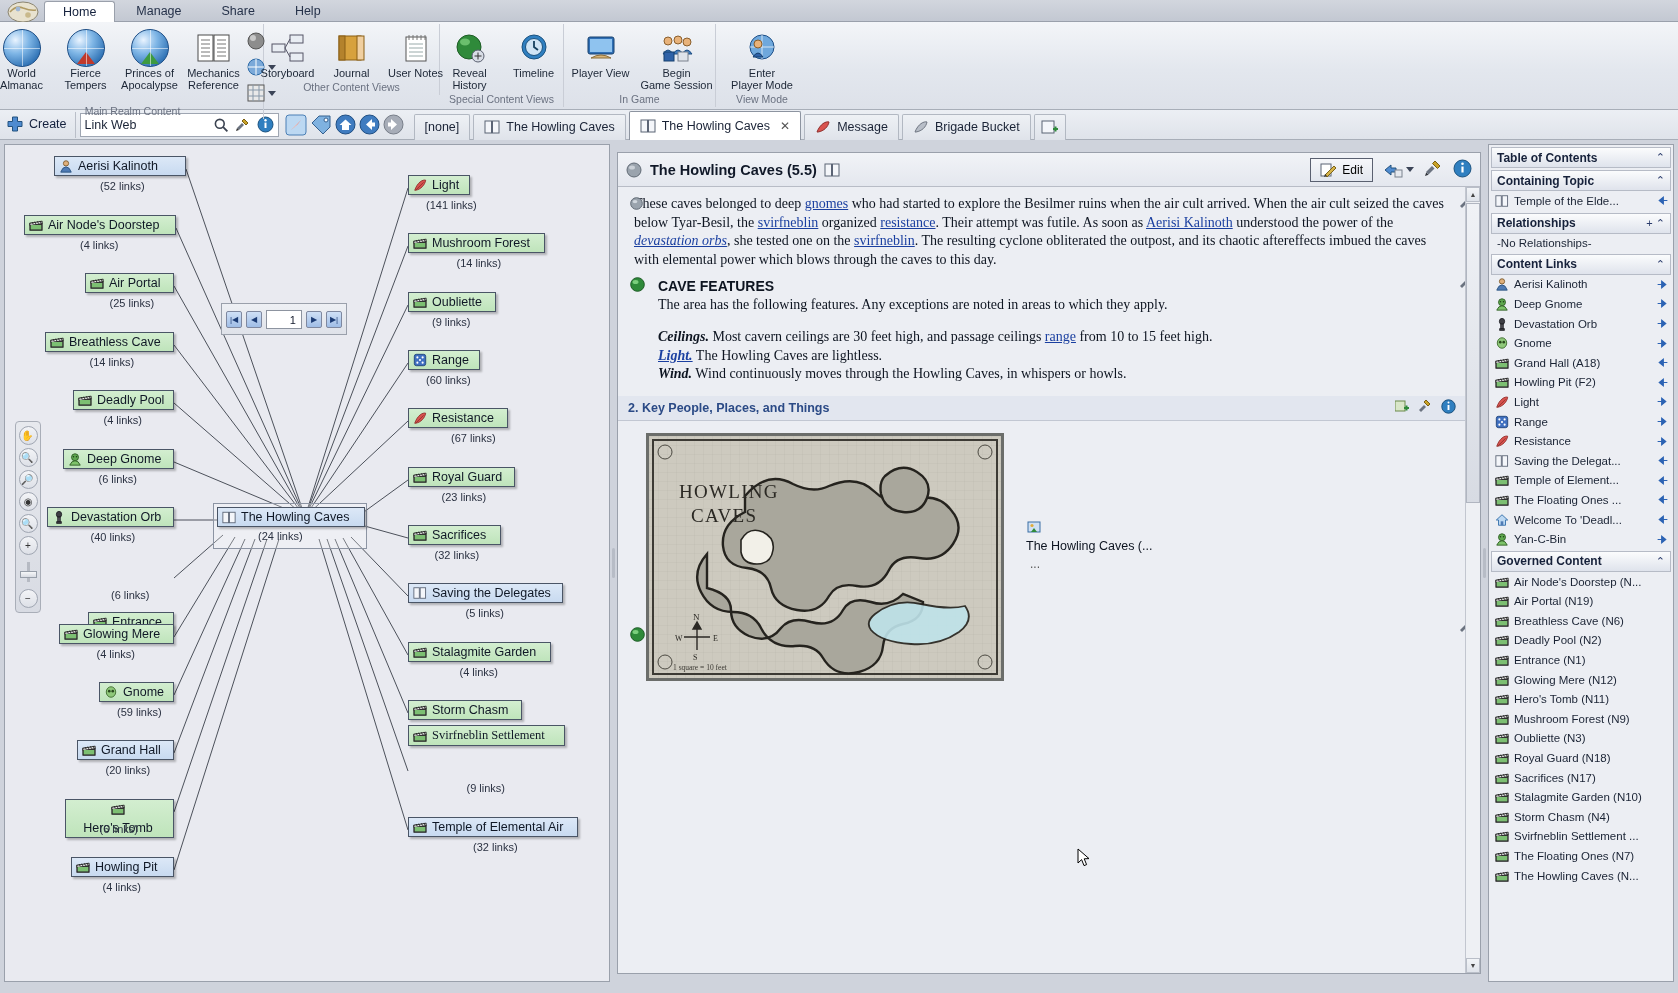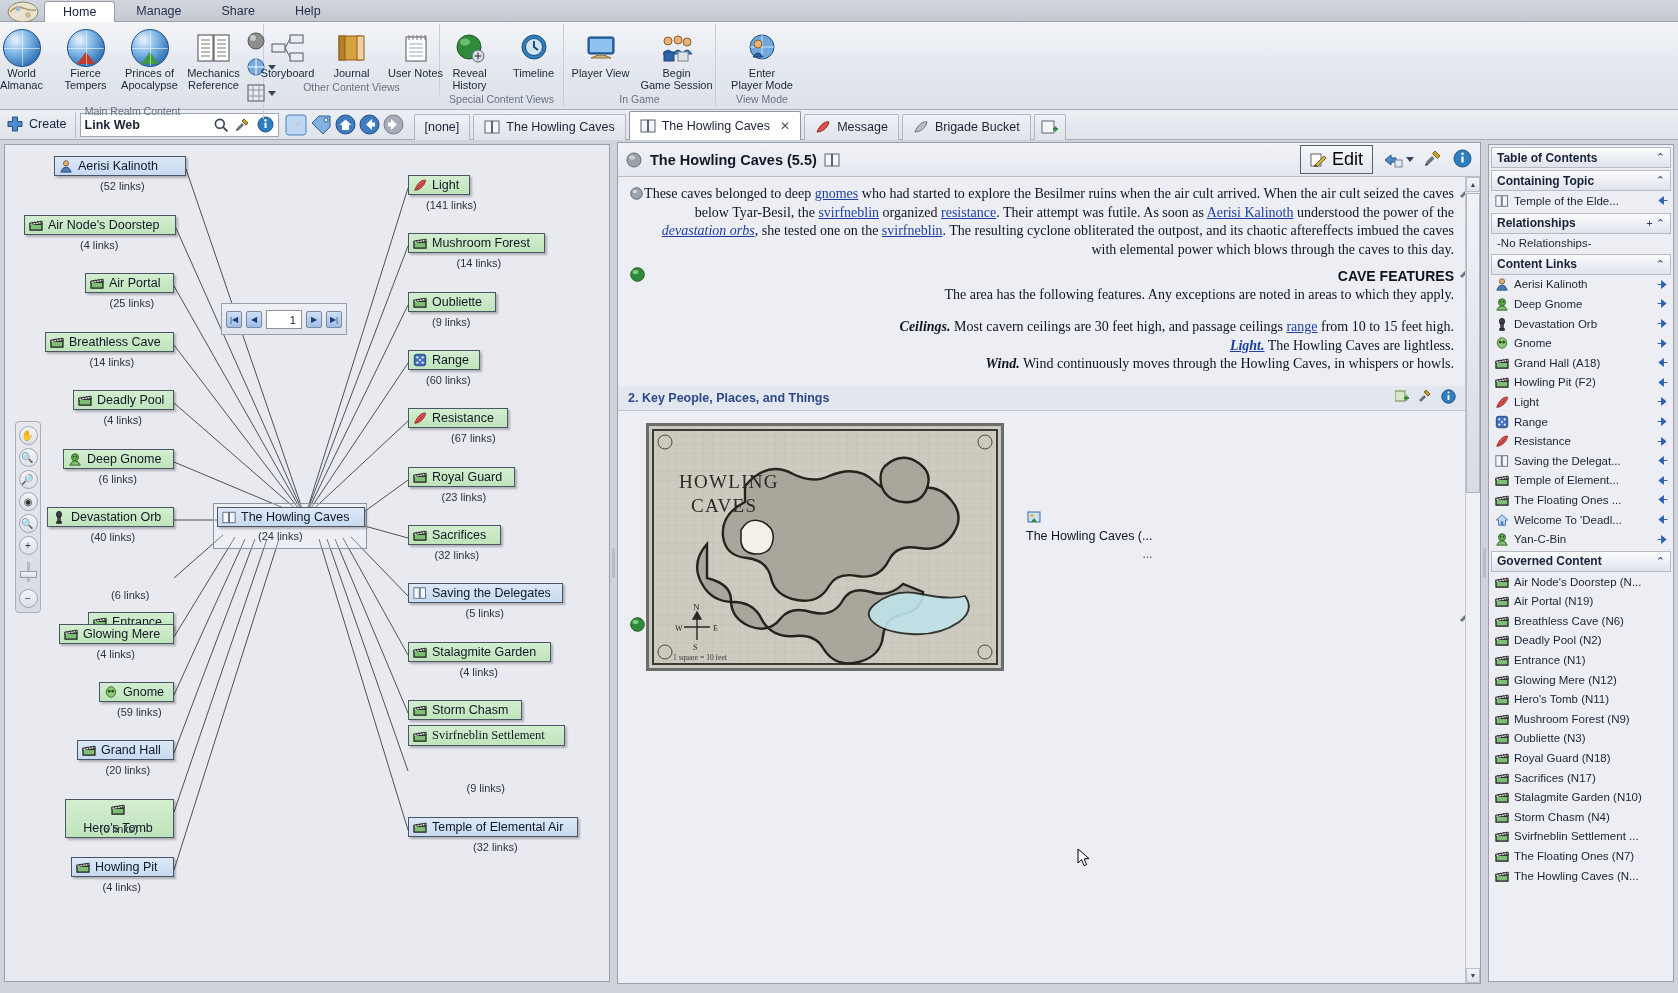--- a/index.html
+++ b/index.html
@@ -52,21 +52,21 @@
   
   .toolbar2 {
     height: 30px; background: linear-gradient(#eceff4, #dfe3ea);
     border-bottom: 1px solid #a8aeb8; display: flex; align-items: center; padding: 0 2px;
   }
   .tb-create { display: flex; align-items: center; gap: 5px; padding: 2px 8px 4px 4px;
     border-right: 1px solid #b9bec8; height: 26px; cursor: default; }
   .tb-create span { font-size: 12.5px; color: #14213d; }
   .linkweb-box { display: flex; align-items: center; height: 24px; margin-left: 4px;
      background: #fff; border: 1px solid #9fa6b2; padding: 0 4px; gap: 6px; }
-  .linkweb-box .lw-label { font-size: 12.5px; color: #1a2336; width: 122px; font-weight: bold; }
+  .linkweb-box .lw-label { font-size: 12.5px; color: #1a2336; width: 122px; }
   .navicons { display: flex; align-items: center; gap: 3px; padding: 0 6px; }
   .tabstrip { display: flex; align-items: flex-end; height: 30px; margin-left: 4px; flex: 1; }
   .ttab { display: flex; align-items: center; gap: 6px; height: 26px; padding: 0 10px;
     border: 1px solid #b2b8c2; border-bottom: none; background: linear-gradient(#eef1f5,#dfe3ea);
     margin-right: 3px; font-size: 12.5px; color: #1a2336; border-radius: 2px 2px 0 0; cursor: default; }
   .ttab.active { background: #fff; border-color: #8d94a0; height: 29px; }
   .ttab .closex { font-size: 12px; color: #555; margin-left: 4px; }
 
   
   .main { display: flex; height: 846px; background: #cfd3dc; }
@@ -95,28 +95,28 @@
     background: linear-gradient(#e7e9ee,#d8dbe3); border: 1px solid #a9aeb8; border-radius: 4px;
     display: flex; flex-direction: column; align-items: center; padding-top: 4px; gap: 3px; }
   .zbtn { width: 19px; height: 19px; border: 1px solid #a0a6b2; border-radius: 50%;
     background: linear-gradient(#f3f4f7,#dde0e7); display:flex;align-items:center;justify-content:center;
     font-size: 10px; color: #333; cursor: default; }
   .zslider { width: 3px; flex: 1; background: #b6bac3; margin: 4px 0; position: relative; }
   .zthumb { position: absolute; left: -7px; top: 45%; width: 17px; height: 7px;
     background: linear-gradient(#f6f7f9,#d8dbe2); border: 1px solid #979ea9; }
 
   
-  .midpane { flex: 1; background: #eceef3; border: 1px solid #9aa0ab; margin: 2px 1px;
-    display: flex; flex-direction: column; overflow: hidden; position: relative; text-align: right; }
+  .midpane { flex: 1; background: #eceef3; border: 1px solid #9aa0ab; margin: 12px 1px;
+    display: flex; flex-direction: column; overflow: hidden; position: relative; }
   .doc-header { height: 34px; display: flex; align-items: center; padding: 0 8px;
     background: linear-gradient(#f1f3f7,#e4e7ee); border-bottom: 1px solid #b8bcc6; }
   .doc-title { font-size: 14.5px; font-weight: bold; color: #101828; margin-left: 8px; }
   .doc-header .spacer { flex: 1; }
   .edit-btn { display: flex; align-items: center; gap: 5px; border: 1px solid #5a6070;
-    padding: 3px 9px; background: linear-gradient(#f6f7fa,#e2e6ee); font-size: 18px; cursor: default; }
+    padding: 3px 9px; background: linear-gradient(#f6f7fa,#e2e6ee); font-size: 12px; cursor: default; }
   .hdr-icon { margin-left: 10px; cursor: default; }
   .doc-body { flex: 1; overflow: hidden; padding: 0; background: #eceef3; position: relative; }
   .sect-head { display: flex; align-items: center; background: #e2e6ef; padding: 3px 8px 3px 10px;
      border-bottom: 1px solid #c2c7d2; }
   .sect-head .t { color: #2b4a86; font-size: 12.5px; font-weight: bold; }
   .sect-head .spacer { flex: 1; }
   .para { padding: 8px 26px 4px 16px; font-size: 14px; color: #0d1420; line-height: 18.5px;
     font-family: "Liberation Serif", serif; position: relative; }
   .para a { color: #1a3fa0; text-decoration: underline; }
   .bulleticon { position: absolute; left: 12px; top: 10px; }

